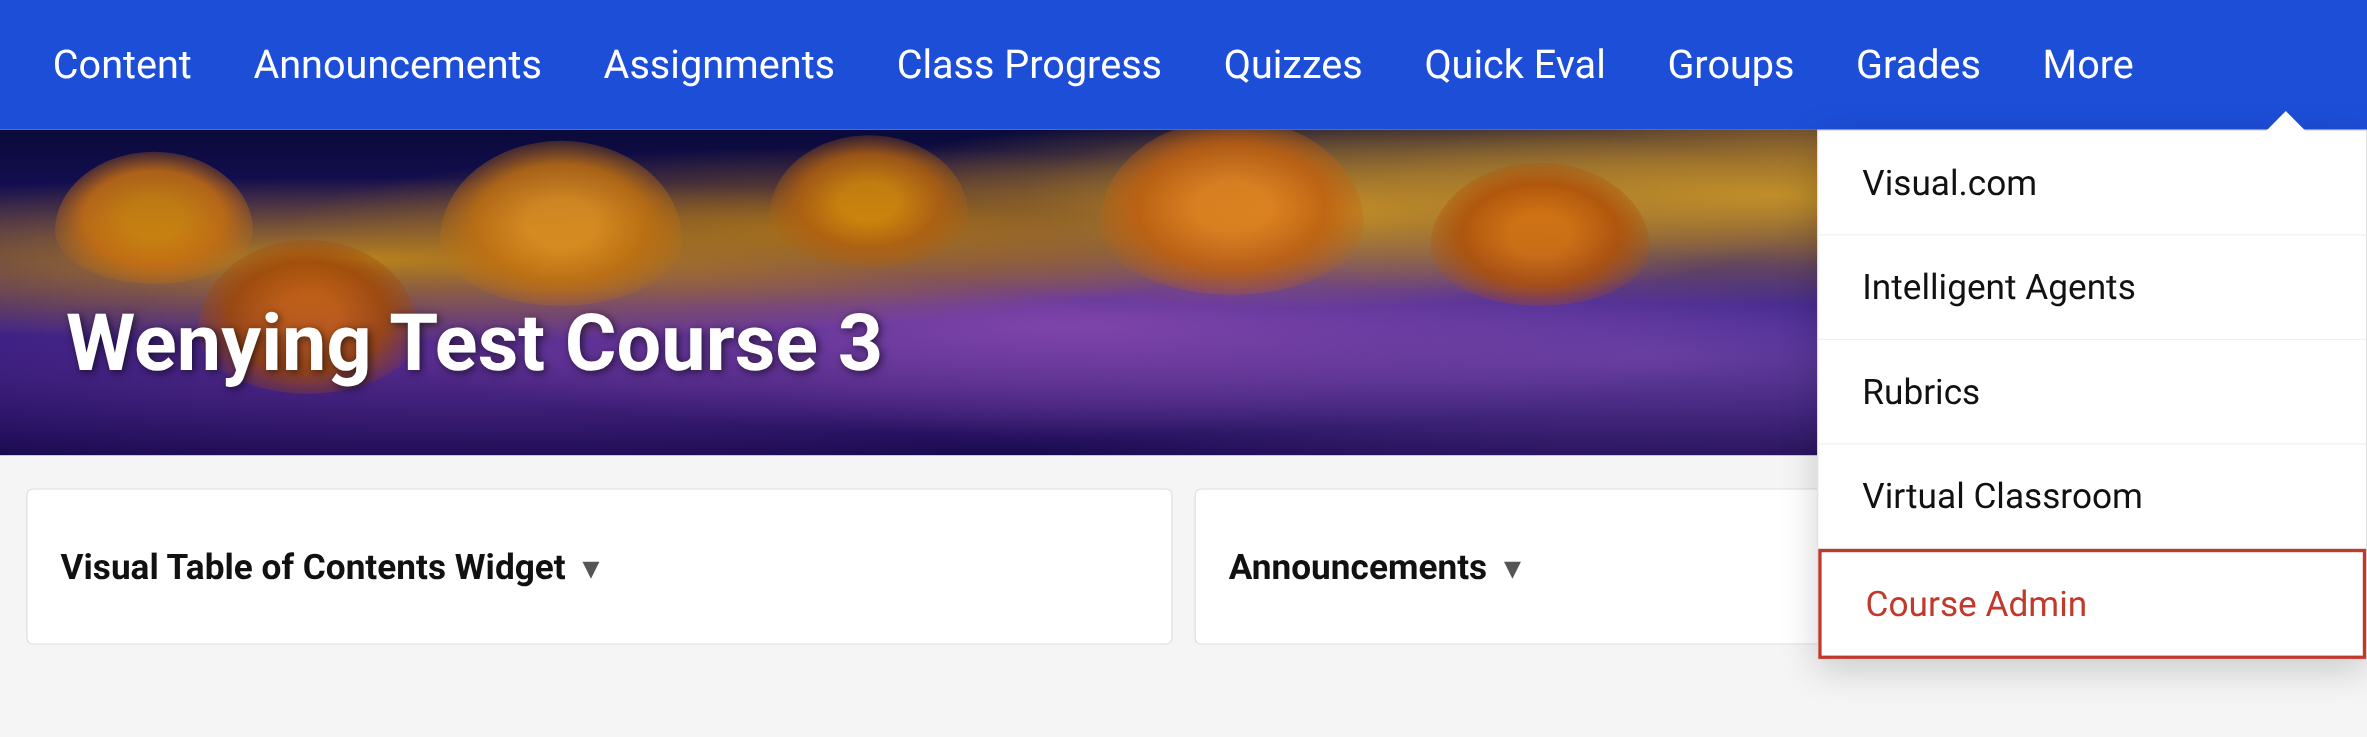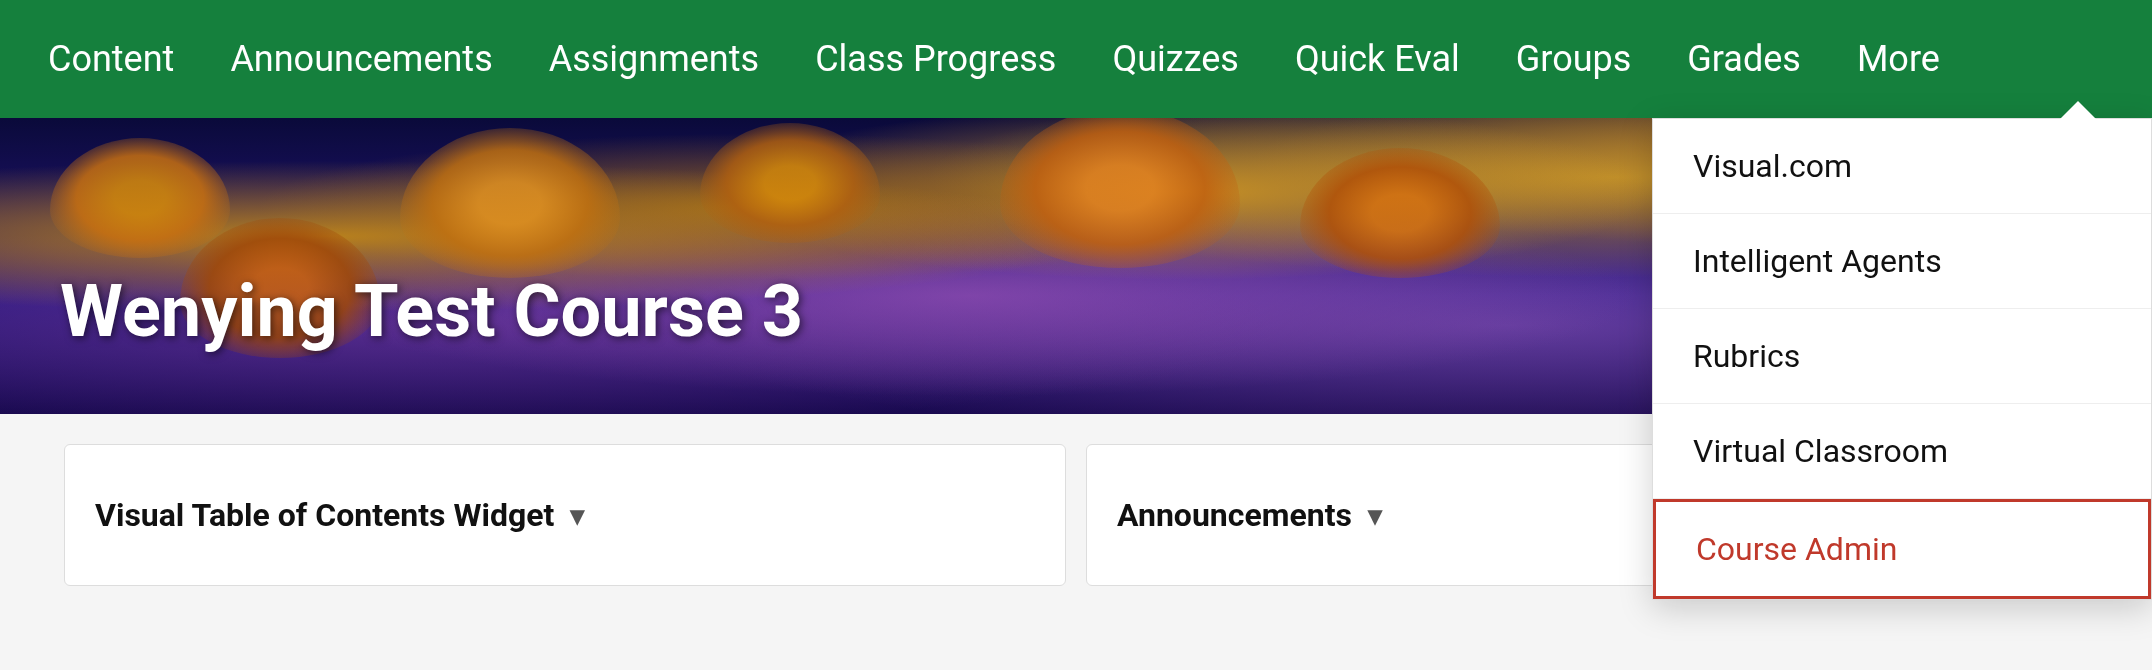--- a/index.html
+++ b/index.html
@@ -1,20 +1,20 @@
 <!DOCTYPE html>
 <html><head>
   <meta charset="utf-8">
   <style>
     * { margin: 0; padding: 0; box-sizing: border-box; }
     body { font-family: -apple-system, BlinkMacSystemFont, 'Segoe UI', Roboto, sans-serif; width: 2152px; height: 670px; overflow: hidden; background: #f5f5f5; }
 
     
     .navbar {
-      background: #15803d;
+      background: #1d4ed8;
       display: flex;
       align-items: center;
       height: 118px;
       padding: 0 20px;
       position: relative;
       z-index: 100;
     }
     .nav-item {
       color: #fff;
       font-size: 36px;
@@ -107,21 +107,21 @@
       font-size: 72px;
       font-weight: 700;
       text-shadow: 2px 2px 8px rgba(0,0,0,0.6);
       z-index: 10;
     }
 
     
     .bottom-section {
       display: flex;
       gap: 0;
-      padding: 30px 64px;
+      padding: 30px 24px;
       background: #f5f5f5;
       height: calc(670px - 118px - 350px);
     }
     .widget-card {
       background: #fff;
       border: 1px solid #ddd;
       border-radius: 6px;
       padding: 0;
       flex: 1;
       display: flex;

